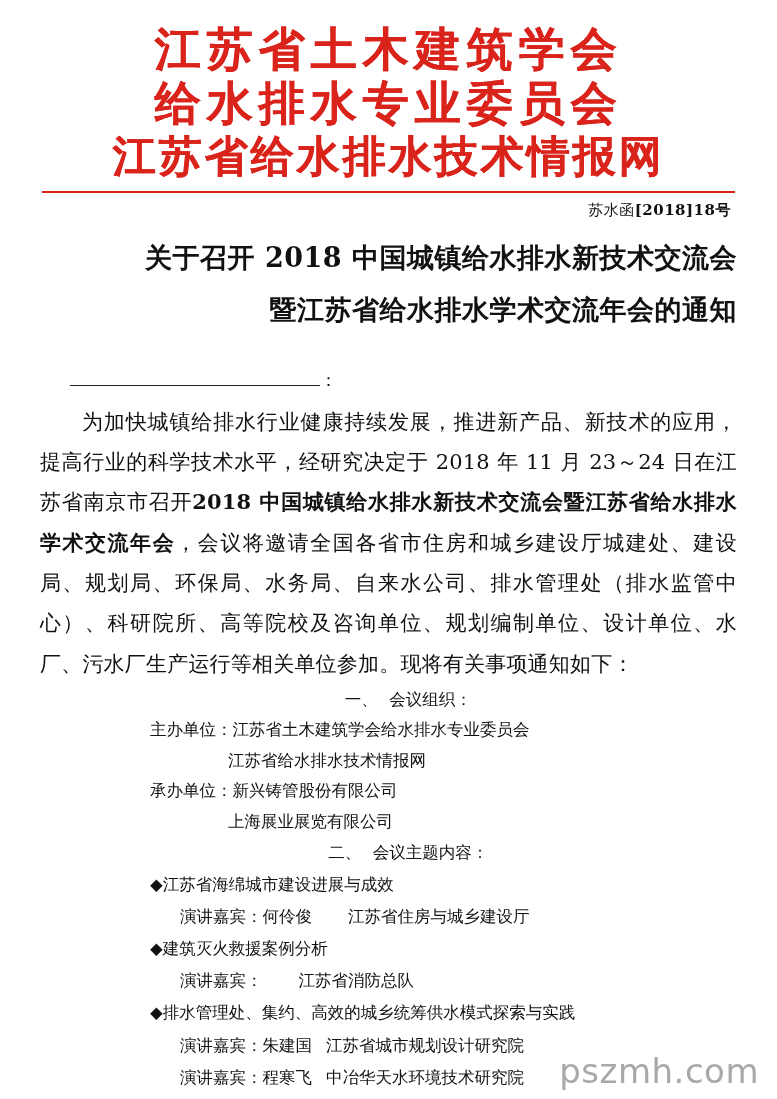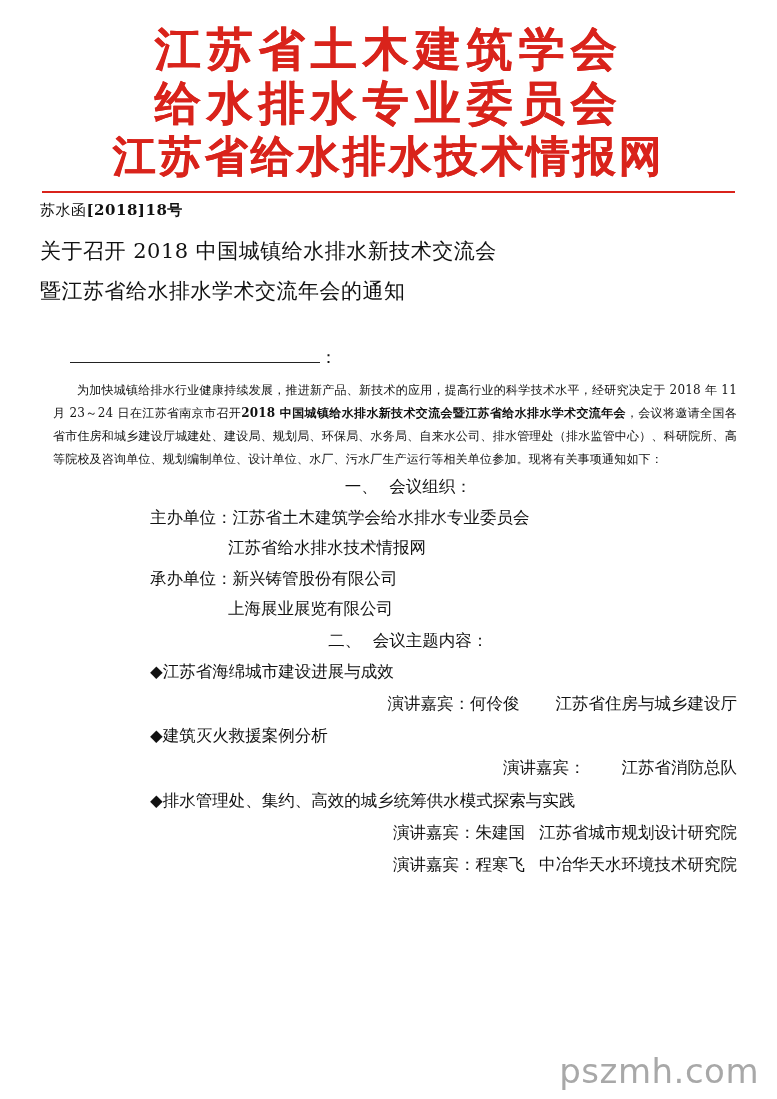--- a/index.html
+++ b/index.html
@@ -41,33 +41,33 @@
   .lh-line.l2 { font-size: 46px; }
   .lh-line.l3 { font-size: 43px; letter-spacing: 3px; }
   .lh-rule {
     border: none;
     border-top: 2.5px solid #d9231b;
     margin: 10px 2px 0 2px;
   }
 
   
   .docnum {
-    text-align: left;
+    text-align: right;
     font-size: 15px;
     margin-top: 8px;
     padding-right: 6px;
     letter-spacing: 0.5px;
   }
   .docnum b { font-weight: 700; }
 
   
   .title {
-    text-align: left;
-    font-size: 21px;
-    font-weight: 400;
+    text-align: right;
+    font-size: 27px;
+    font-weight: 700;
     line-height: 1.9;
     margin-top: 12px;
     letter-spacing: 0.5px;
   }
 
   
   .recipient {
     margin-top: 34px;
     margin-left: 30px;
     font-size: 17px;
@@ -76,26 +76,25 @@
     display: inline-block;
     width: 250px;
     border-bottom: 1.5px solid #222;
     height: 0.9em;
     vertical-align: baseline;
   }
 
   
   .body-text {
     margin-top: 10px;
-    font-size: 12px;
+    font-size: 21px;
     line-height: 1.92;
     text-align: justify;
     text-justify: inter-ideograph;
     letter-spacing: 0.2px;
-    margin-left: 13px;
   }
   .body-text p { margin: 0; text-indent: 2em; }
   .body-text b { font-weight: 700; }
 
   
   .section {
     font-size: 16.5px;
     line-height: 1.9;
   }
   .sec-head {
@@ -116,21 +115,20 @@
     font-weight: 700;
     line-height: 2.0;
   }
   .bullet {
     margin-left: 110px;
     line-height: 1.95;
   }
   .speaker {
     margin-left: 140px;
     line-height: 1.95;
-    text-align: right;
   }
   .speaker .gap { display: inline-block; width: 14px; }
   .speaker .gap-lg { display: inline-block; width: 36px; }
 
   
   .watermark {
     position: absolute;
     right: 18px;
     bottom: 8px;
     font-family: "DejaVu Sans", "Liberation Sans", sans-serif;

